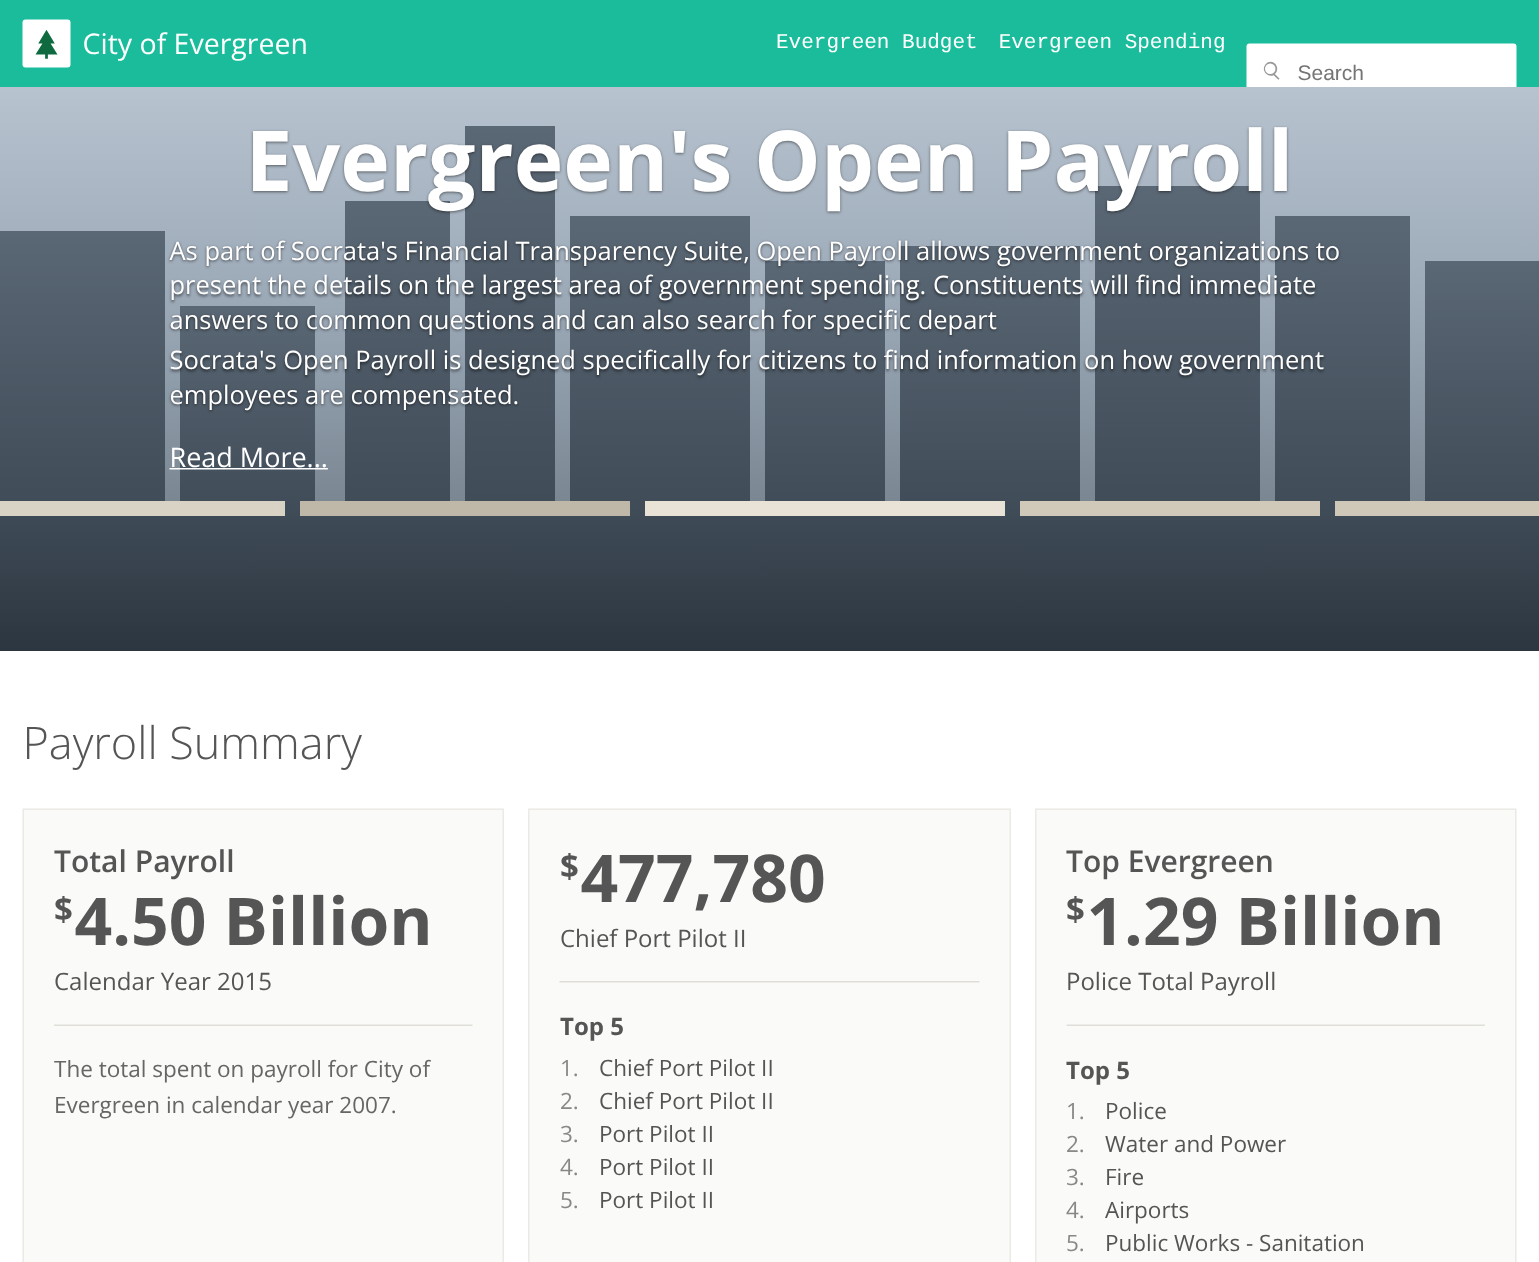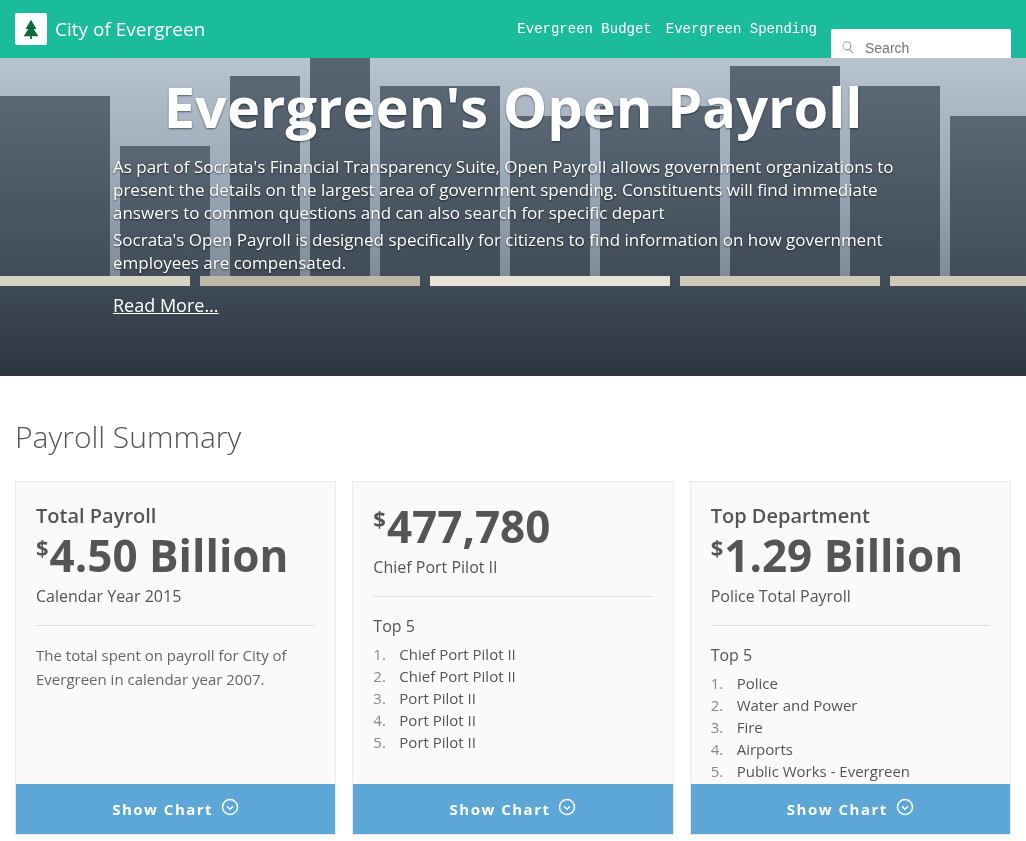--- a/index.html
+++ b/index.html
@@ -85,21 +85,21 @@
 .searchbox input {
   border: none;
   outline: none;
   font-size: 14px;
   width: 100%;
   color: #555;
 }
 
 .hero {
   position: relative;
-  height: 318px;
+  height: 376px;
   color: #fff;
   background: linear-gradient(180deg, #74869a 0%, #5b6c7e 30%, #6e7e8e 55%, #4e5c69 75%, #3e4a56 100%);
   overflow: hidden;
 }
 .hero-bg {
   position: absolute; inset: 0;
   pointer-events: none;
 }
 .sky {
   position: absolute; inset: 0;
@@ -215,21 +215,21 @@
   border-top: 1px solid #e0ded9;
   margin-bottom: 18px;
 }
 .card-desc {
   font-size: 15px;
   color: #666;
   line-height: 1.55;
 }
 .top5-label {
   font-size: 16px;
-  font-weight: 400;
+  font-weight: 700;
   color: #555;
   margin-bottom: 6px;
 }
 .top5-list {
   list-style: none;
   font-size: 15px;
   color: #555;
 }
 .top5-list li {
   display: flex;
@@ -367,21 +367,21 @@
           <svg viewBox="0 0 24 24">
               <circle cx="12" cy="12" r="10" fill="none" stroke="#fff" stroke-width="2"></circle>
               <path d="M8 11l4 4 4-4" fill="none" stroke="#fff" stroke-width="2"></path>
             </svg>
         </span>
       </div>
     </div>
 
     <div class="card">
       <div class="card-body">
-        <div class="card-head">Top Department</div>
+        <div class="card-head">Top Evergreen</div>
         <div class="card-value"><span class="dollar">$</span><span>1.29 Billion</span></div>
         <div class="card-sub">Police Total Payroll</div>
         <hr>
         <div class="top5-label">Top 5</div>
         <ol class="top5-list">
           <li>
               <span class="num">1.</span>
               <span>Police</span>
             </li>
           <li>
@@ -391,21 +391,21 @@
           <li>
               <span class="num">3.</span>
               <span>Fire</span>
             </li>
           <li>
               <span class="num">4.</span>
               <span>Airports</span>
             </li>
           <li>
               <span class="num">5.</span>
-              <span>Public Works - Evergreen</span>
+              <span>Public Works - Sanitation</span>
             </li>
         </ol>
       </div>
       <div class="card-btn">
         <span>Show Chart</span>
         <span>
           <svg viewBox="0 0 24 24">
               <circle cx="12" cy="12" r="10" fill="none" stroke="#fff" stroke-width="2"></circle>
               <path d="M8 11l4 4 4-4" fill="none" stroke="#fff" stroke-width="2"></path>
             </svg>

